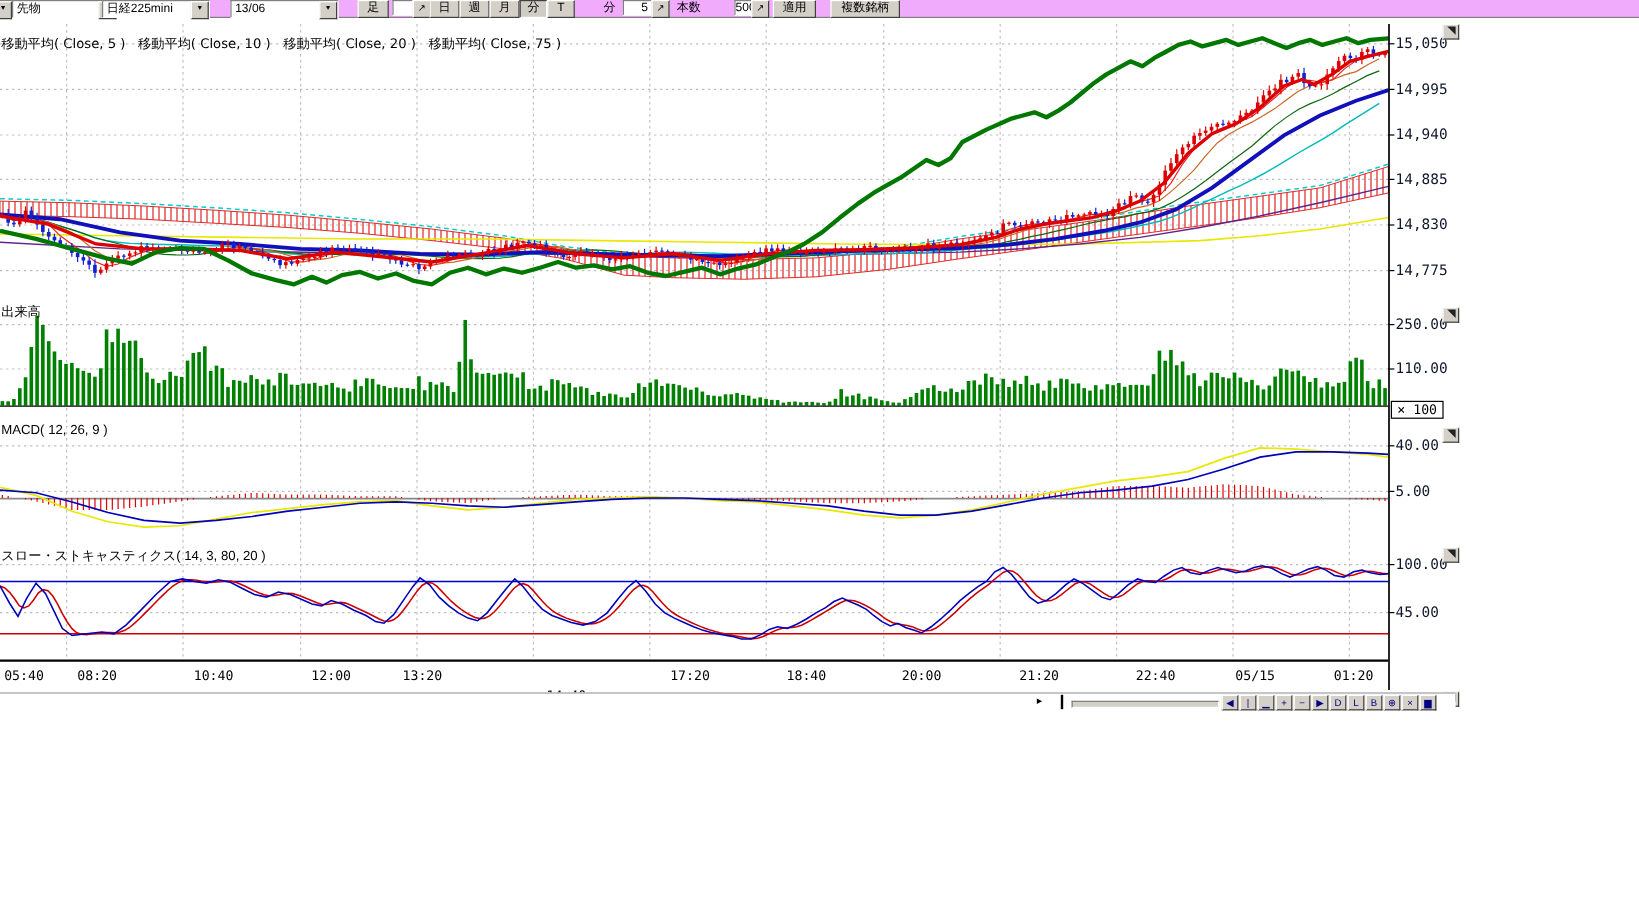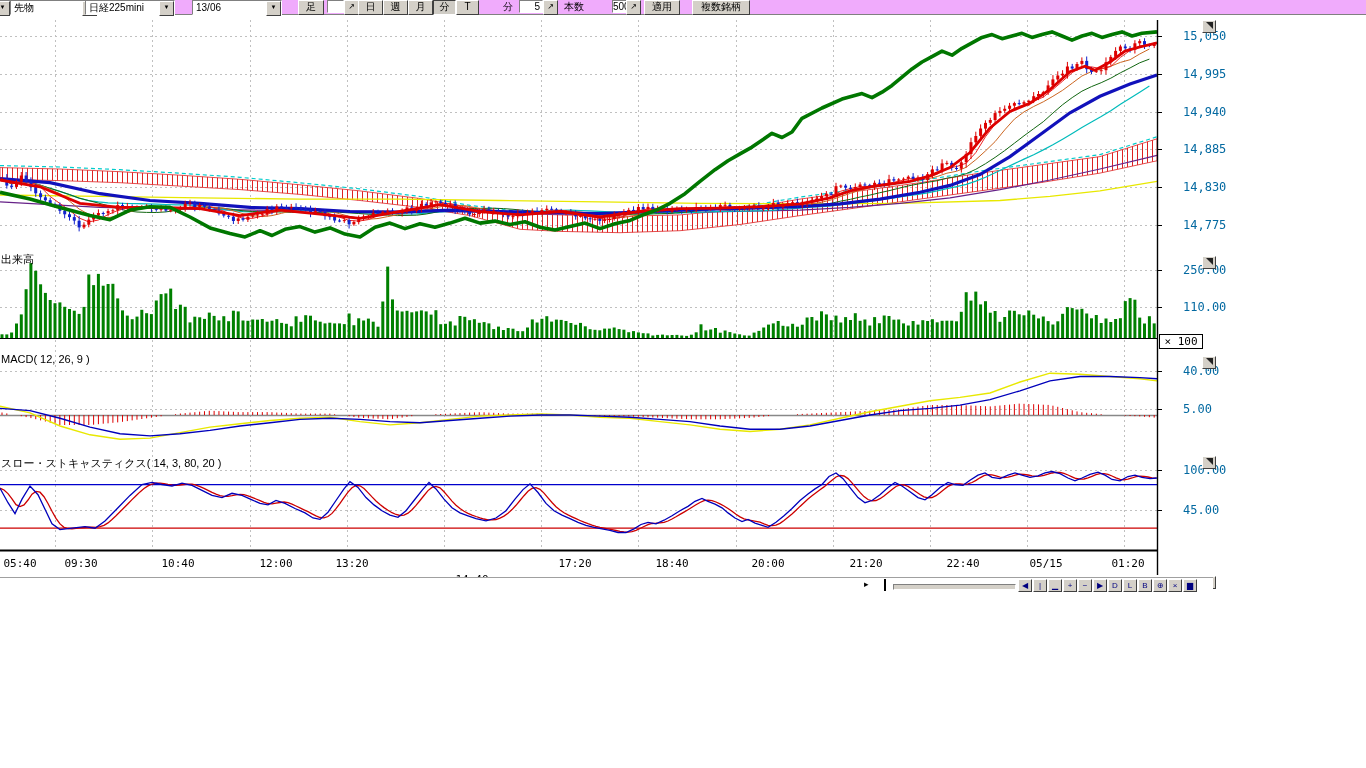--- a/index.html
+++ b/index.html
@@ -21,22 +21,22 @@
   .tfield{position:absolute;top:0;height:13px;background:#fff;border:1px solid;
           border-color:#808080 #fff #fff #808080;font-size:10px;line-height:12px;text-align:right;
           padding-right:2px;box-sizing:border-box;}
   .spin{position:absolute;top:0;width:13px;height:13px;background:#d4d0c8;border:1px solid;
         border-color:#fff #404040 #404040 #fff;font-size:8px;line-height:11px;text-align:center;color:#000;}
   
   #chart{position:absolute;left:0;top:0;pointer-events:none;}
   .legend{position:absolute;left:1px;font-size:11px;color:#000;white-space:pre;
           font-family:"DejaVu Sans","Liberation Sans",sans-serif;}
   .plabel{position:absolute;left:1px;font-size:11px;color:#000;white-space:pre;}
-  .ylab{position:absolute;left:1163px;font-size:12px;color:#0369a1;white-space:nowrap;
-        font-family:"DejaVu Sans Mono","DejaVu Sans",sans-serif;margin-left:20px;}
+  .ylab{position:absolute;left:1163px;font-size:12px;color:#0f172a;white-space:nowrap;
+        font-family:"DejaVu Sans Mono","DejaVu Sans",sans-serif;}
   .xlab{position:absolute;top:557px;width:40px;margin-left:-20px;text-align:center;font-size:11px;color:#000;
         font-family:"DejaVu Sans Mono","DejaVu Sans",sans-serif;}
   .arr{position:absolute;left:1202px;width:12px;height:11px;background:#d4d0c8;border:1px solid;
        border-color:#fff #404040 #404040 #fff;}
   .arr i{display:block;width:0;height:0;border-left:7px solid transparent;border-top:7px solid #222;
          margin:1px 0 0 3px;}
   #mult{position:absolute;left:1159px;top:334px;width:42px;height:13px;border:1px solid #000;background:#fff;
         font-size:11px;line-height:13px;text-align:center;
         font-family:"DejaVu Sans Mono","DejaVu Sans",sans-serif;}
   
@@ -1099,41 +1099,42 @@
     <div class="tl" style="left:503px">分</div>
     <div class="tfield" style="left:519px;width:24px">5</div>
     <div class="spin" style="left:543px">↗</div>
     <div class="tl" style="left:564px">本数</div>
     <div class="tfield" style="left:612px;width:15px">500</div>
     <div class="spin" style="left:626px">↗</div>
     <div class="tbtn" style="left:644px;width:34px">適用</div>
     <div class="tbtn" style="left:692px;width:56px">複数銘柄</div>
   </div>
 
+  <div class="legend" style="top:29px">移動平均( Close, 5 )   移動平均( Close, 10 )   移動平均( Close, 20 )   移動平均( Close, 75 )</div>
 
   <div class="plabel" style="top:252px">出来高</div>
   <div class="plabel" style="top:353px">MACD( 12, 26, 9 )</div>
   <div class="plabel" style="top:456px">スロー・ストキャスティクス( 14, 3, 80, 20 )</div>
   <div id="mult">× 100</div>
 
   <div id="labels">
       <div class="ylab" style="top: 29px;">15,050</div>
       <div class="ylab" style="top: 67px;">14,995</div>
       <div class="ylab" style="top: 105px;">14,940</div>
       <div class="ylab" style="top: 142px;">14,885</div>
       <div class="ylab" style="top: 180px;">14,830</div>
       <div class="ylab" style="top: 218px;">14,775</div>
       <div class="ylab" style="top: 263px;">250.00</div>
       <div class="ylab" style="top: 300px;">110.00</div>
       <div class="ylab" style="top: 364px;">40.00</div>
       <div class="ylab" style="top: 402px;">5.00</div>
       <div class="ylab" style="top: 463px;">100.00</div>
       <div class="ylab" style="top: 503px;">45.00</div>
       <div class="xlab" style="left: 20px;">05:40</div>
-      <div class="xlab" style="left: 81px;">09:30</div>
+      <div class="xlab" style="left: 81px;">08:20</div>
       <div class="xlab" style="left: 178px;">10:40</div>
       <div class="xlab" style="left: 276px;">12:00</div>
       <div class="xlab" style="left: 352px;">13:20</div>
       <div class="xlab" style="left: 472px; margin-top: 16px;">14:40</div>
       <div class="xlab" style="left: 575px;">17:20</div>
       <div class="xlab" style="left: 672px;">18:40</div>
       <div class="xlab" style="left: 768px;">20:00</div>
       <div class="xlab" style="left: 866px;">21:20</div>
       <div class="xlab" style="left: 963px;">22:40</div>
       <div class="xlab" style="left: 1046px;">05/15</div>

